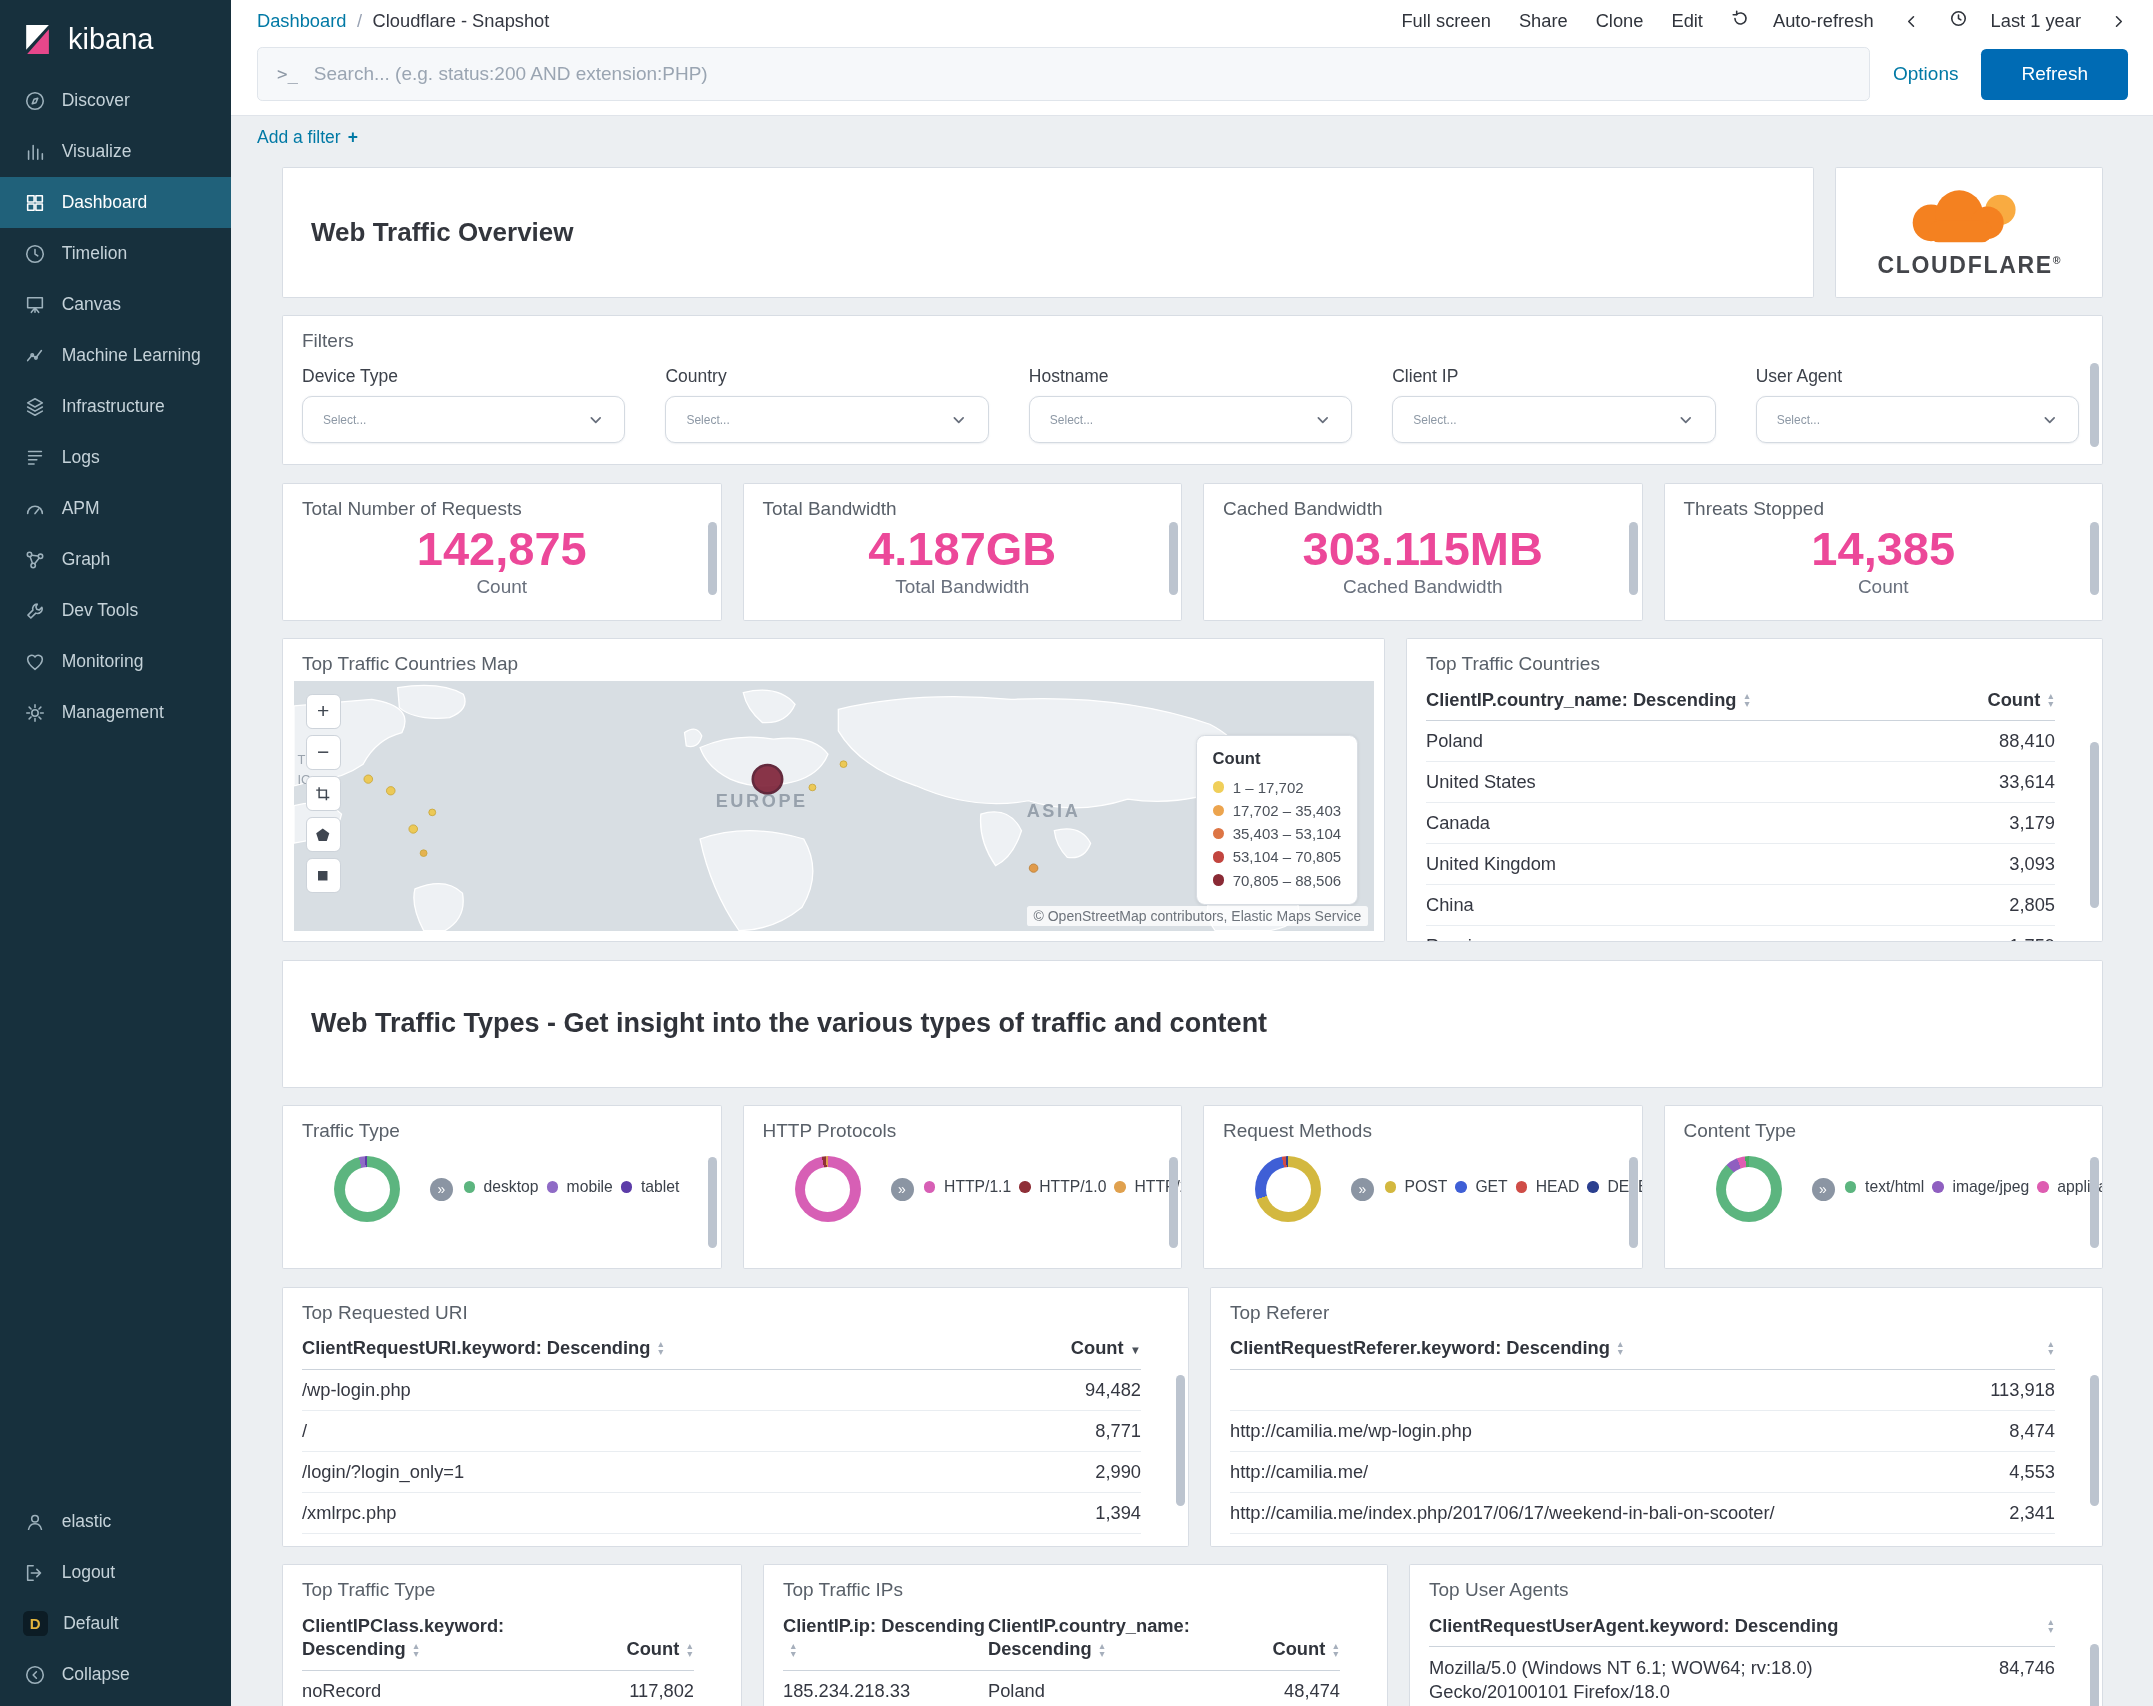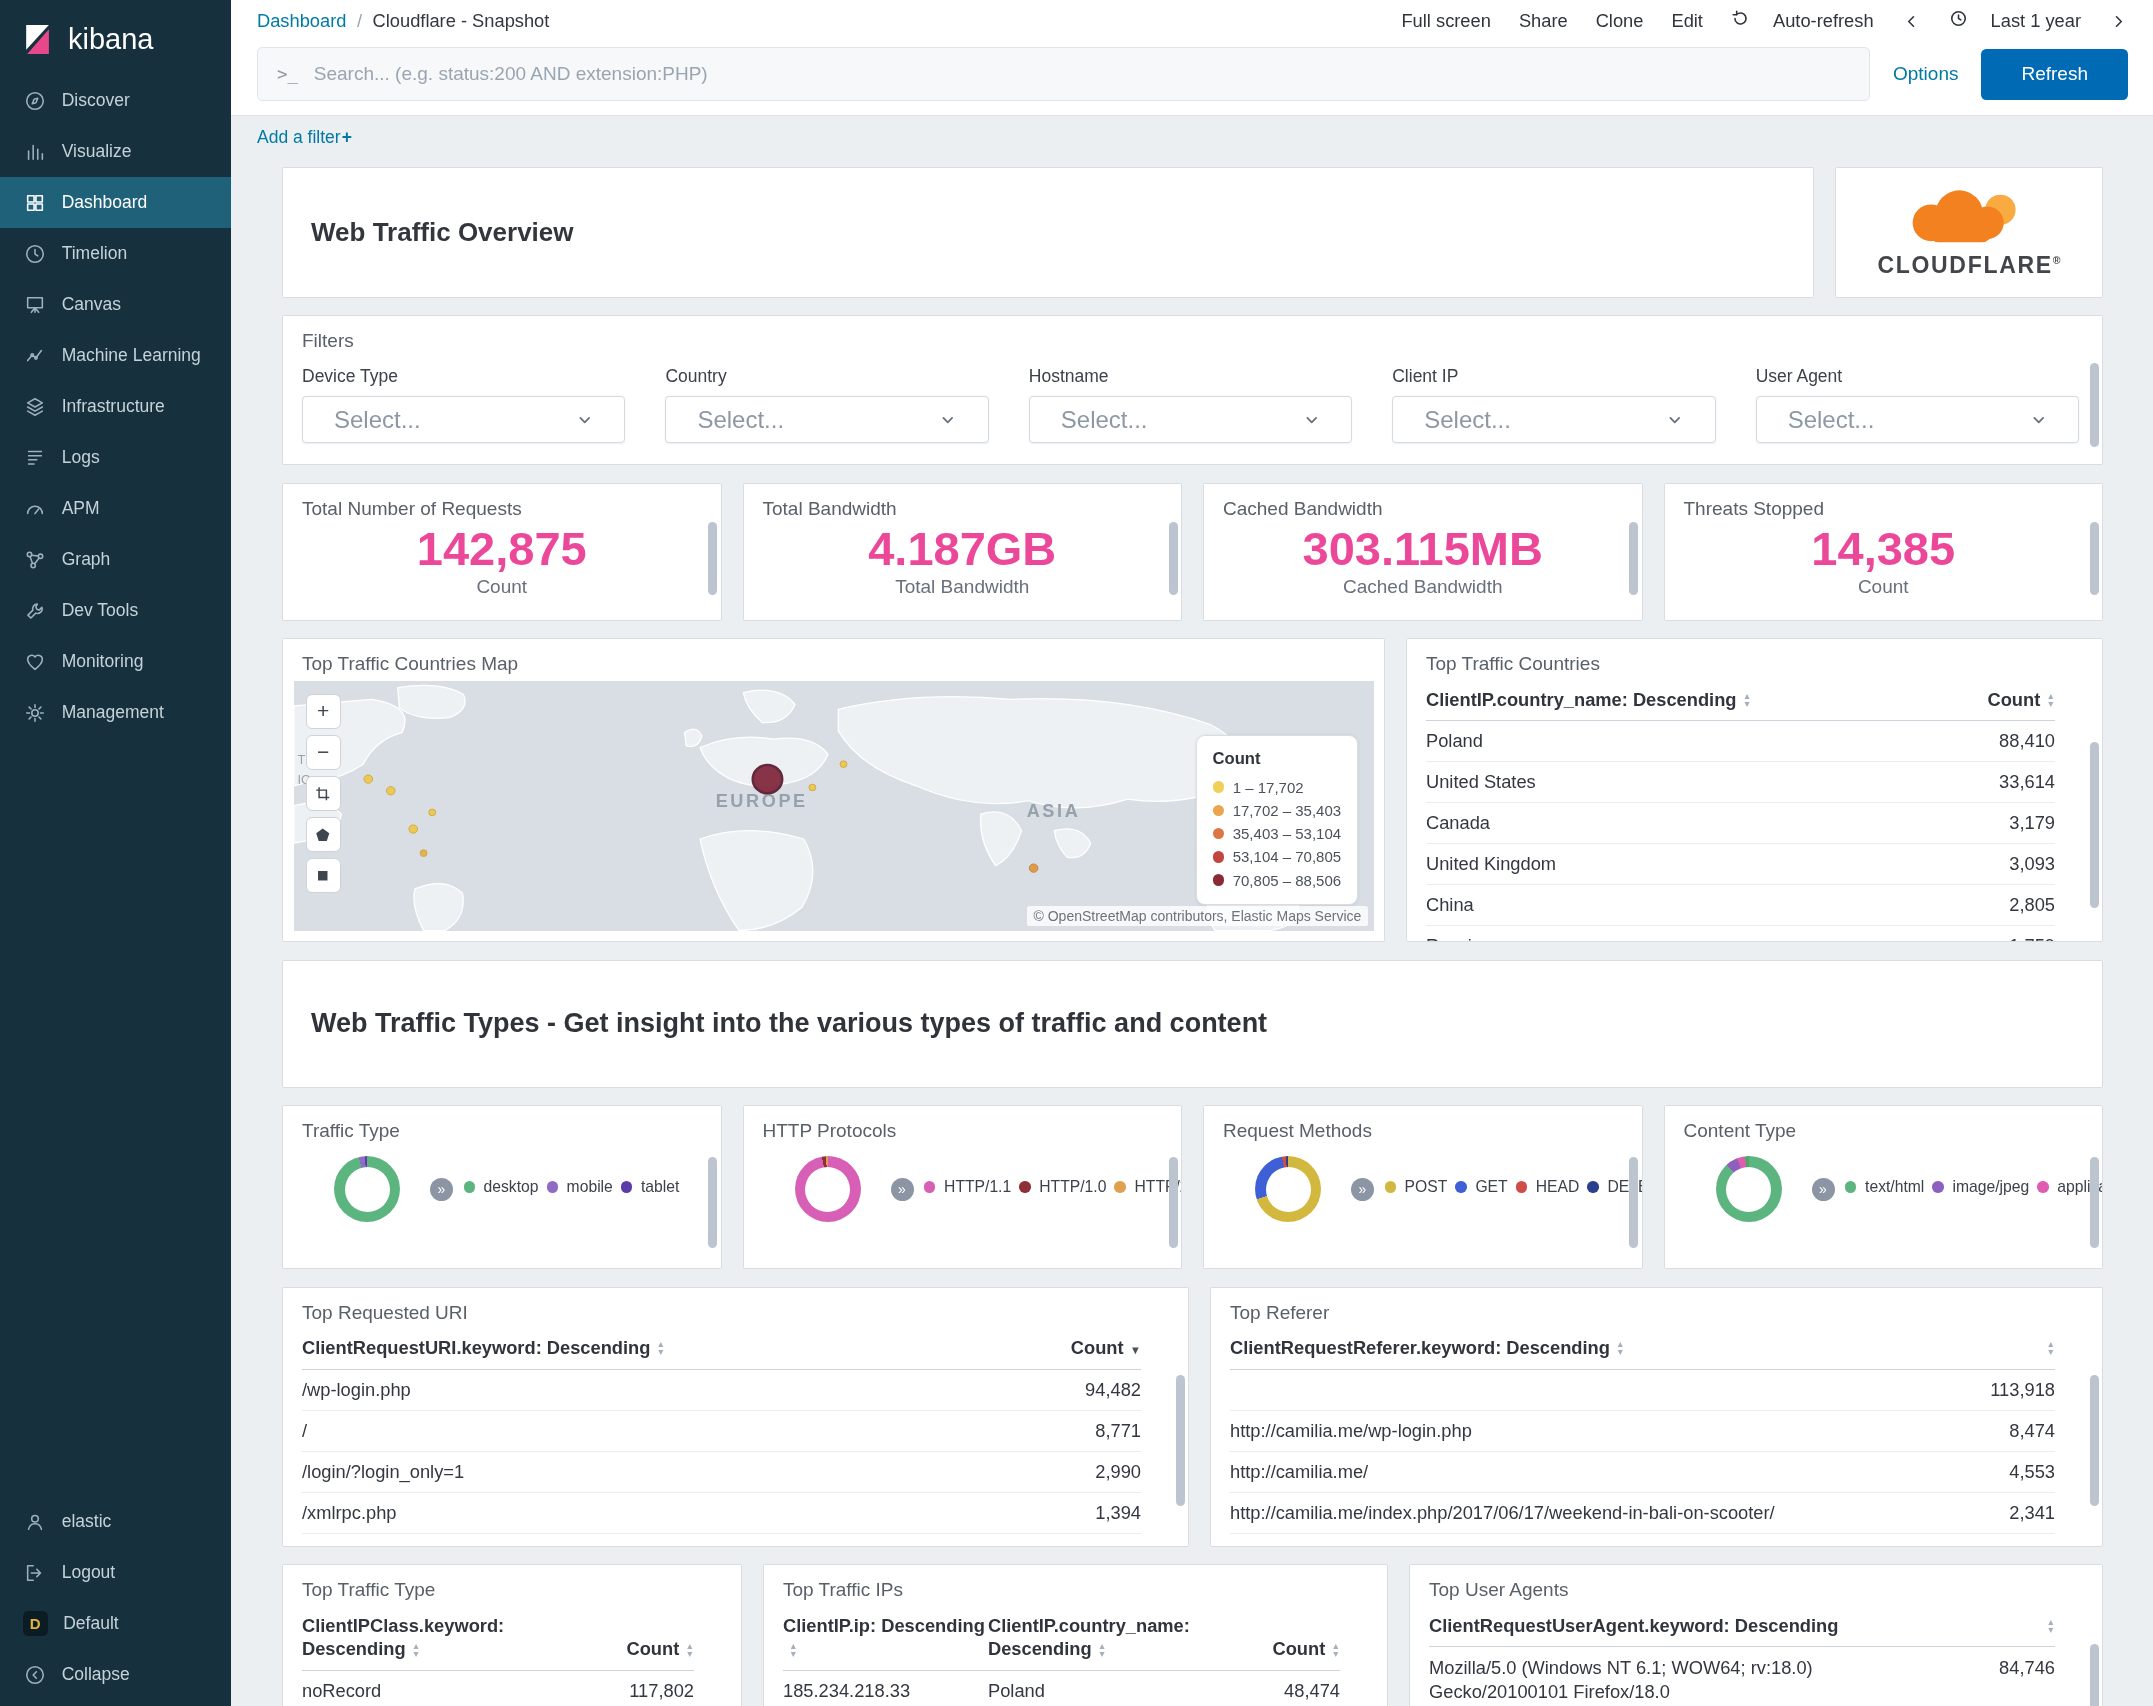--- a/index.html
+++ b/index.html
@@ -28,38 +28,38 @@
 .act{cursor:pointer}
 .icon-btn{display:inline-flex;align-items:center;gap:23px;cursor:pointer}
 .icon-btn svg,.tb-icon svg{width:19px;height:19px;stroke:#30343c;stroke-width:2;fill:none;stroke-linecap:round;stroke-linejoin:round}
 .searchrow{background:#fff;padding:5.2px 26px 14px;display:flex;align-items:center;gap:23px;border-bottom:0.9px solid #e0e4ea;flex:0 0 auto}
 .searchbox{flex:1;height:54px;background:#f6f8fa;border:0.9px solid #e0e5eb;border-radius:5.2px;display:flex;align-items:center;gap:15.7px;padding:0 19px}
 .prompt{font-family:"DejaVu Sans Mono",monospace;font-size:17.5px;color:#8e99a6}
 .searchbox input{flex:1;border:0;outline:0;background:transparent;font-size:19px;color:#343741;font-family:inherit}
 .searchbox input::placeholder{color:#9aa5b2}
 .options-link{font-size:19px}
 .btn-refresh{height:51px;padding:0 40px;border:0;border-radius:5.2px;background:#006bb4;color:#fff;font-size:19px;font-family:inherit;cursor:pointer}
-.filterrow{padding:10.5px 26px 5.2px;font-size:17.5px;display:flex;align-items:flex-end;gap:1px;flex:0 0 auto}
+.filterrow{padding:10.5px 26px 5.2px;font-size:17.5px;display:flex;align-items:flex-end;gap:7px;flex:0 0 auto}
 .plus{font-weight:700}
 
 .dashboard{flex:1;padding:14px 51px 0;display:flex;flex-direction:column;gap:17.5px;overflow:hidden}
 .row{display:flex;gap:21px;flex:0 0 auto}
 .panel{background:#fff;border:0.9px solid #d8dde4;border-radius:1.7px;position:relative;overflow:hidden}
 .panel-title{font-size:19px;color:#596069;padding:14px 19px 0}
 .row-header{height:131px}
 .panel-cloudflare{flex:0 0 268px;display:flex;flex-direction:column;align-items:center;justify-content:center;gap:1.7px}
 .brand{font-size:23px;font-weight:700;color:#43454a;letter-spacing:1.7px}
 .brand sup{font-size:10.5px;letter-spacing:0}
 .panel-overview{flex:1;display:flex;align-items:center;padding-left:28px}
 .overview-title{font-size:26px;font-weight:700;color:#33363d}
 .panel-filters{height:150px;flex:0 0 auto}
 .filters-grid{display:flex;gap:40px;padding:14px 23px 0 19px}
 .filter-field{flex:1}
 .filter-label{font-size:17.5px;color:#3c414a;margin-bottom:8.7px}
-.select{height:47px;border:0.9px solid #d4dae1;border-radius:4px;background:#fff;display:flex;align-items:center;justify-content:space-between;padding:0 31px;font-size:24px;color:#8d98a5;cursor:pointer;box-shadow:0 0.9px 1.7px rgba(152,162,179,.18)}
+.select{height:47px;border:0.9px solid #d4dae1;border-radius:10px;background:#fff;display:flex;align-items:center;justify-content:space-between;padding:0 20px;font-size:12px;color:#8d98a5;cursor:pointer;box-shadow:0 0.9px 1.7px rgba(152,162,179,.18)}
 .select svg{width:17.5px;height:17.5px;stroke:#69707d;stroke-width:2.4;fill:none;stroke-linecap:round;stroke-linejoin:round}
 .row-metrics{height:138px}
 .row-metrics .panel{flex:1}
 .metric-body{display:flex;flex-direction:column;align-items:center;margin-top:1.7px}
 .metric-value{font-size:47px;font-weight:700;color:#ec4899;line-height:1.15}
 .metric-label{font-size:19px;color:#69707d}
 .row-map{height:304px}
 .panel-map{flex:0 0 1103px}
 .map-area{position:absolute;left:10.5px;right:10.5px;top:42px;bottom:10.5px;background:#d8dee3;overflow:hidden;cursor:grab}
 .map-area>svg.worldmap{position:absolute;inset:0;width:100%;height:100%}

